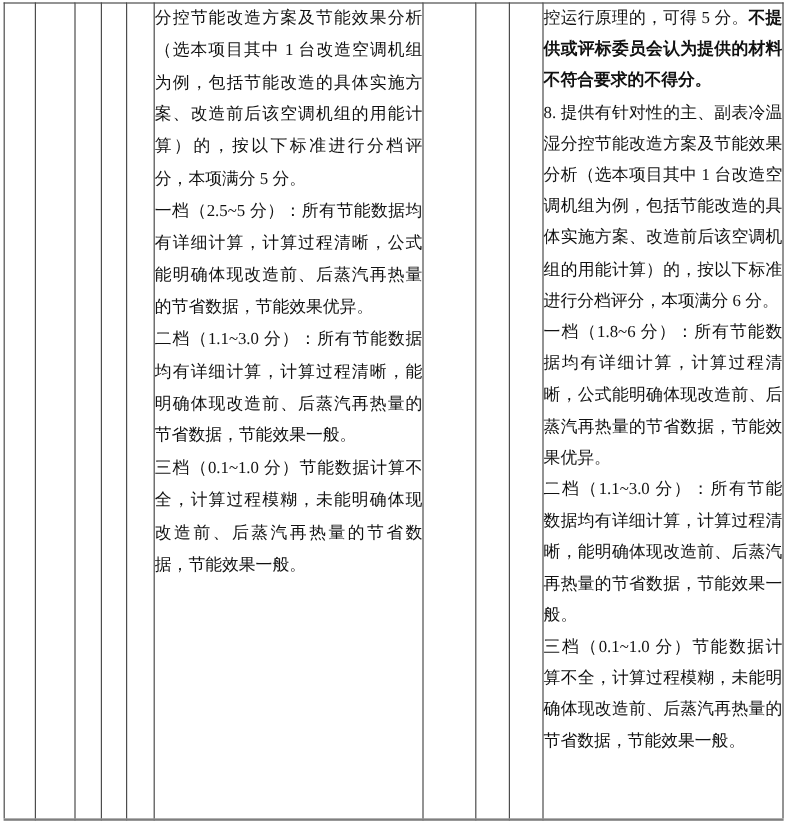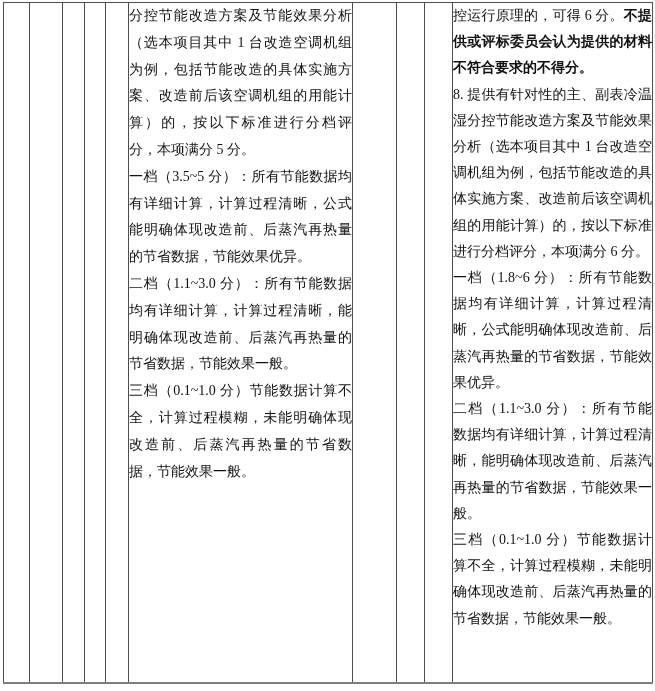--- a/index.html
+++ b/index.html
@@ -72,29 +72,29 @@
     </colgroup>
     <tbody>
       <tr>
         <td></td>
         <td></td>
         <td></td>
         <td></td>
         <td></td>
         <td class="text-cell text-cell-left">
           <p>分控节能改造方案及节能效果分析（选本项目其中 1 台改造空调机组为例，包括节能改造的具体实施方案、改造前后该空调机组的用能计算）的，按以下标准进行分档评分，本项满分 5 分。</p>
-          <p>一档（3.5~5 分）：所有节能数据均有详细计算，计算过程清晰，公式能明确体现改造前、后蒸汽再热量的节省数据，节能效果优异。</p>
+          <p>一档（2.5~5 分）：所有节能数据均有详细计算，计算过程清晰，公式能明确体现改造前、后蒸汽再热量的节省数据，节能效果优异。</p>
           <p>二档（1.1~3.0 分）：所有节能数据均有详细计算，计算过程清晰，能明确体现改造前、后蒸汽再热量的节省数据，节能效果一般。</p>
           <p>三档（0.1~1.0 分）节能数据计算不全，计算过程模糊，未能明确体现改造前、后蒸汽再热量的节省数据，节能效果一般。</p>
         </td>
         <td></td>
         <td></td>
         <td></td>
         <td class="text-cell text-cell-right">
-          <p><span>控运行原理的，可得 6 分。</span><span class="bold">不提供或评标委员会认为提供的材料不符合要求的不得分。</span></p>
+          <p><span>控运行原理的，可得 5 分。</span><span class="bold">不提供或评标委员会认为提供的材料不符合要求的不得分。</span></p>
           <p>8. 提供有针对性的主、副表冷温湿分控节能改造方案及节能效果分析（选本项目其中 1 台改造空调机组为例，包括节能改造的具体实施方案、改造前后该空调机组的用能计算）的，按以下标准进行分档评分，本项满分 6 分。</p>
           <p>一档（1.8~6 分）：所有节能数据均有详细计算，计算过程清晰，公式能明确体现改造前、后蒸汽再热量的节省数据，节能效果优异。</p>
           <p>二档（1.1~3.0 分）：所有节能数据均有详细计算，计算过程清晰，能明确体现改造前、后蒸汽再热量的节省数据，节能效果一般。</p>
           <p>三档（0.1~1.0 分）节能数据计算不全，计算过程模糊，未能明确体现改造前、后蒸汽再热量的节省数据，节能效果一般。</p>
         </td>
       </tr>
     </tbody>
   </table>
 </div>
 

